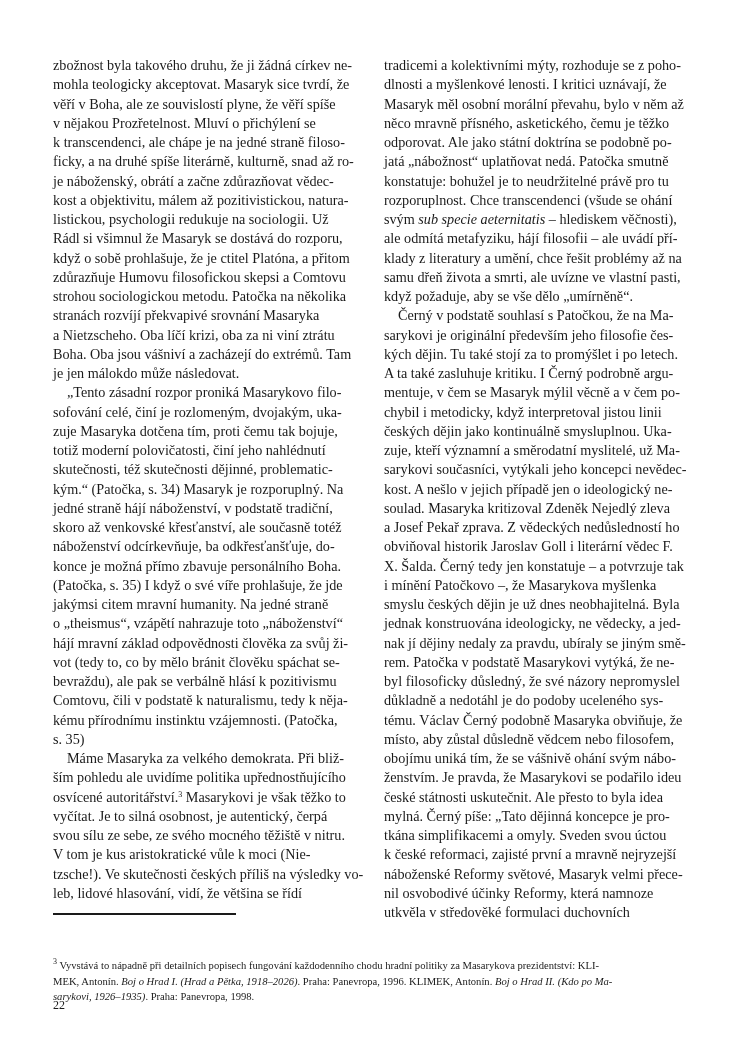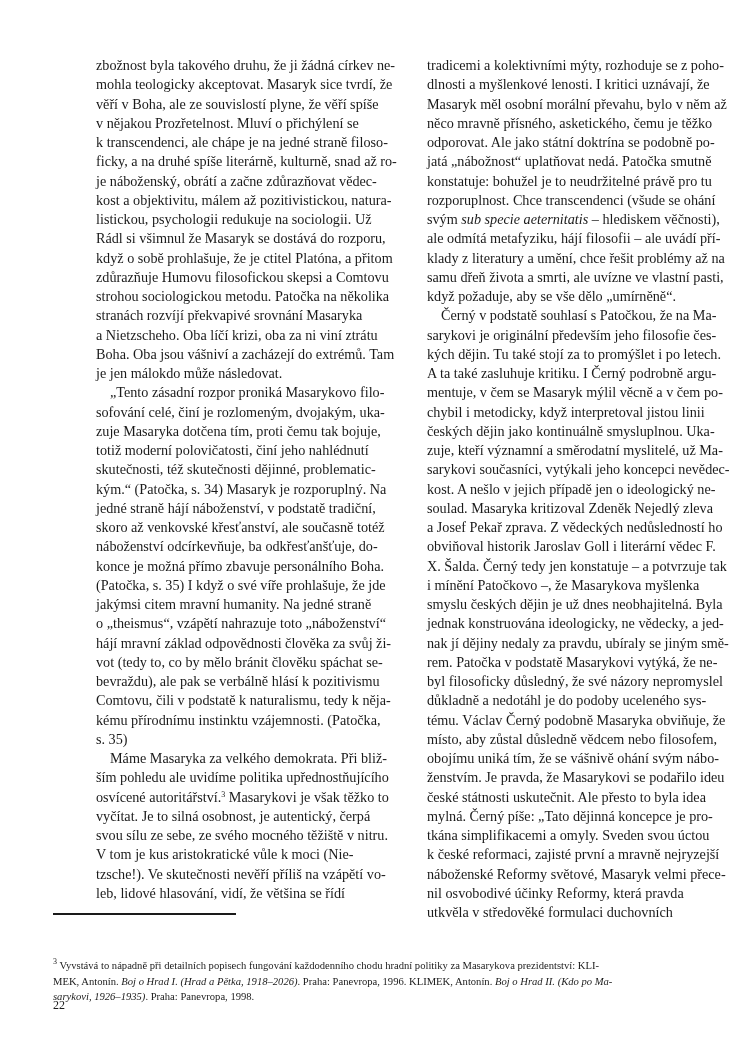--- a/index.html
+++ b/index.html
@@ -1,18 +1,18 @@
 <!DOCTYPE html>
 <html><head>
 <meta charset="utf-8">
 <style>
   html, body { margin: 0; padding: 0; background: #ffffff; }
   body { width: 750px; height: 1060px; position: relative; overflow: hidden;
          font-family: "Liberation Serif", "DejaVu Serif", serif; color: #1a1a1a; }
-  .col { position: absolute; top: 56px; width: 300px; font-size: 14.2px; line-height: 19.25px; margin-left: 43px; }
+  .col { position: absolute; top: 56px; width: 300px; font-size: 14.2px; line-height: 19.25px; }
   .col-left { left: 53px; }
   .col-right { left: 384px; width: 304px; }
   .line { white-space: nowrap; height: 19.25px; }
   .indent { padding-left: 14px; }
   .it { font-style: italic; text-align: right; }
   sup { font-size: 8px; vertical-align: 5px; line-height: 0; }
   .rule { position: absolute; left: 53px; top: 913px; width: 183px; height: 1.5px; background: #1a1a1a; }
   .footnote { position: absolute; left: 53px; top: 922px; width: 640px; font-size: 10.6px; line-height: 15.5px; margin-top: 36px; }
   .footnote .line { height: 15.5px; }
   .page-number { position: absolute; left: 53px; top: 998px; font-size: 12px; }
@@ -56,21 +56,21 @@
     <div class="line"><span>bevraždu), ale pak se verbálně hlásí k pozitivismu</span></div>
     <div class="line"><span>Comtovu, čili v podstatě k naturalismu, tedy k něja-</span></div>
     <div class="line"><span>kému přírodnímu instinktu vzájemnosti. (Patočka,</span></div>
     <div class="line"><span>s. 35)</span></div>
     <div class="line indent"><span>Máme Masaryka za velkého demokrata. Při bliž-</span></div>
     <div class="line"><span>ším pohledu ale uvidíme politika upřednostňujícího</span></div>
     <div class="line"><span>osvícené autoritářství.</span><sup>3</sup><span> Masarykovi je však těžko to</span></div>
     <div class="line"><span>vyčítat. Je to silná osobnost, je autentický, čerpá</span></div>
     <div class="line"><span>svou sílu ze sebe, ze svého mocného těžiště v nitru.</span></div>
     <div class="line"><span>V tom je kus aristokratické vůle k moci (Nie-</span></div>
-    <div class="line"><span>tzsche!). Ve skutečnosti nevěří příliš na vzápětí vo-</span></div>
+    <div class="line"><span>tzsche!). Ve skutečnosti českých příliš na výsledky vo-</span></div>
     <div class="line"><span>leb, lidové hlasování, vidí, že většina se řídí</span></div>
   </div>
 <div class="col col-right" id="right-col">
     <div class="line"><span>tradicemi a kolektivními mýty, rozhoduje se z poho-</span></div>
     <div class="line"><span>dlnosti a myšlenkové lenosti. I kritici uznávají, že</span></div>
     <div class="line"><span>Masaryk měl osobní morální převahu, bylo v něm až</span></div>
     <div class="line"><span>něco mravně přísného, asketického, čemu je těžko</span></div>
     <div class="line"><span>odporovat. Ale jako státní doktrína se podobně po-</span></div>
     <div class="line"><span>jatá „nábožnost“ uplatňovat nedá. Patočka smutně</span></div>
     <div class="line"><span>konstatuje: bohužel je to neudržitelné právě pro tu</span></div>
@@ -103,21 +103,21 @@
     <div class="line"><span>důkladně a nedotáhl je do podoby uceleného sys-</span></div>
     <div class="line"><span>tému. Václav Černý podobně Masaryka obviňuje, že</span></div>
     <div class="line"><span>místo, aby zůstal důsledně vědcem nebo filosofem,</span></div>
     <div class="line"><span>obojímu uniká tím, že se vášnivě ohání svým nábo-</span></div>
     <div class="line"><span>ženstvím. Je pravda, že Masarykovi se podařilo ideu</span></div>
     <div class="line"><span>české státnosti uskutečnit. Ale přesto to byla idea</span></div>
     <div class="line"><span>mylná. Černý píše: „Tato dějinná koncepce je pro-</span></div>
     <div class="line"><span>tkána simplifikacemi a omyly. Sveden svou úctou</span></div>
     <div class="line"><span>k české reformaci, zajisté první a mravně nejryzejší</span></div>
     <div class="line"><span>náboženské Reformy světové, Masaryk velmi přece-</span></div>
-    <div class="line"><span>nil osvobodivé účinky Reformy, která pravda</span></div>
+    <div class="line"><span>nil osvobodivé účinky Reformy, která namnoze</span></div>
     <div class="line"><span>utkvěla v středověké formulaci duchovních</span></div>
   </div>
 
 <div class="rule"></div>
 <div class="footnote">
   <div class="line"><sup>3</sup><span> Vyvstává to nápadně při detailních popisech fungování každodenního chodu hradní politiky za Masarykova prezidentství: KLI-</span></div>
   <div class="line"><span>MEK, Antonín. </span><span class="it">Boj o Hrad I. (Hrad a Pětka, 1918–2026)</span><span>. Praha: Panevropa, 1996. KLIMEK, Antonín. </span><span class="it">Boj o Hrad II. (Kdo po Ma-</span></div>
   <div class="line"><span class="it">sarykovi, 1926–1935)</span><span>. Praha: Panevropa, 1998.</span></div>
 </div>
 

